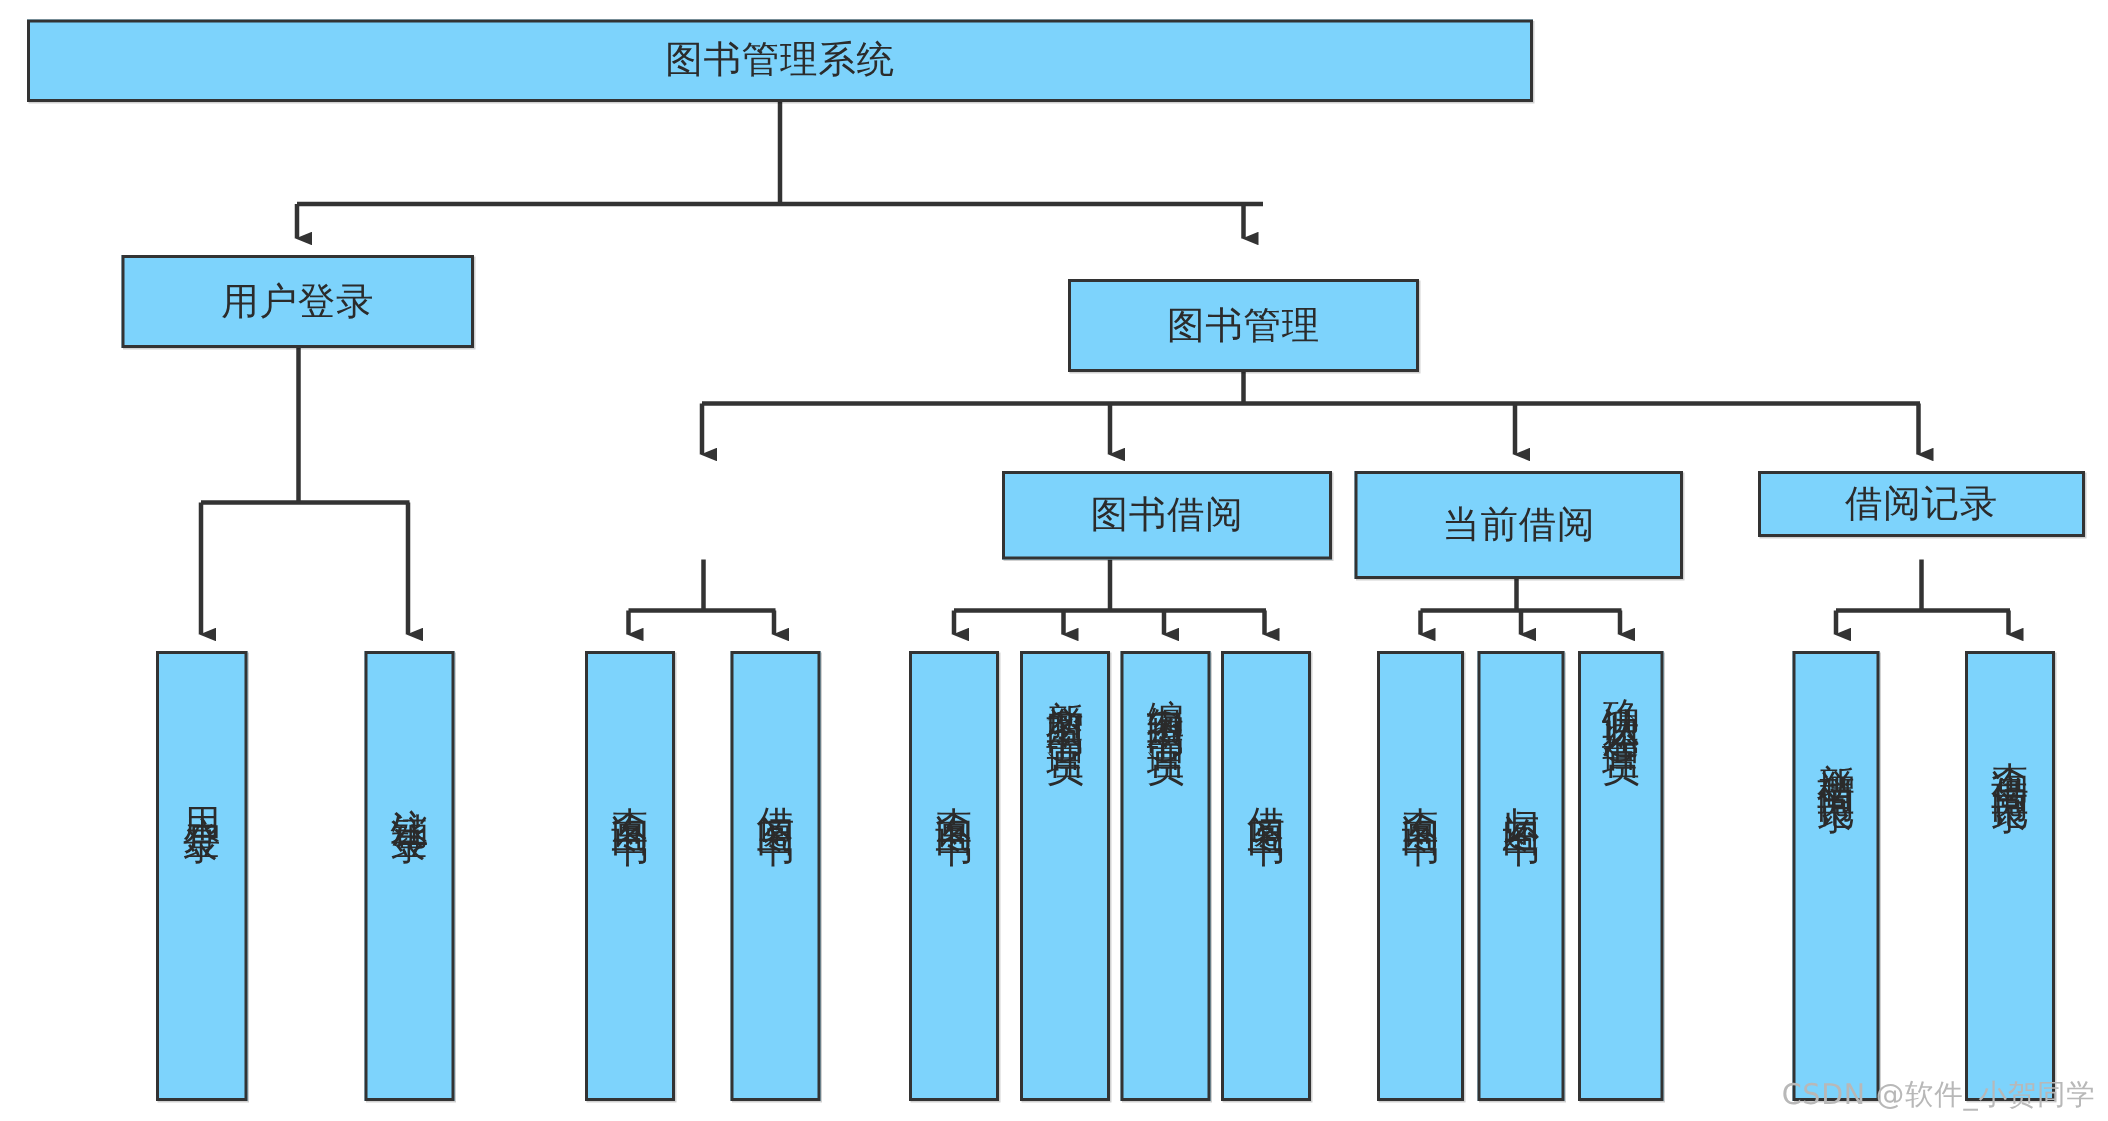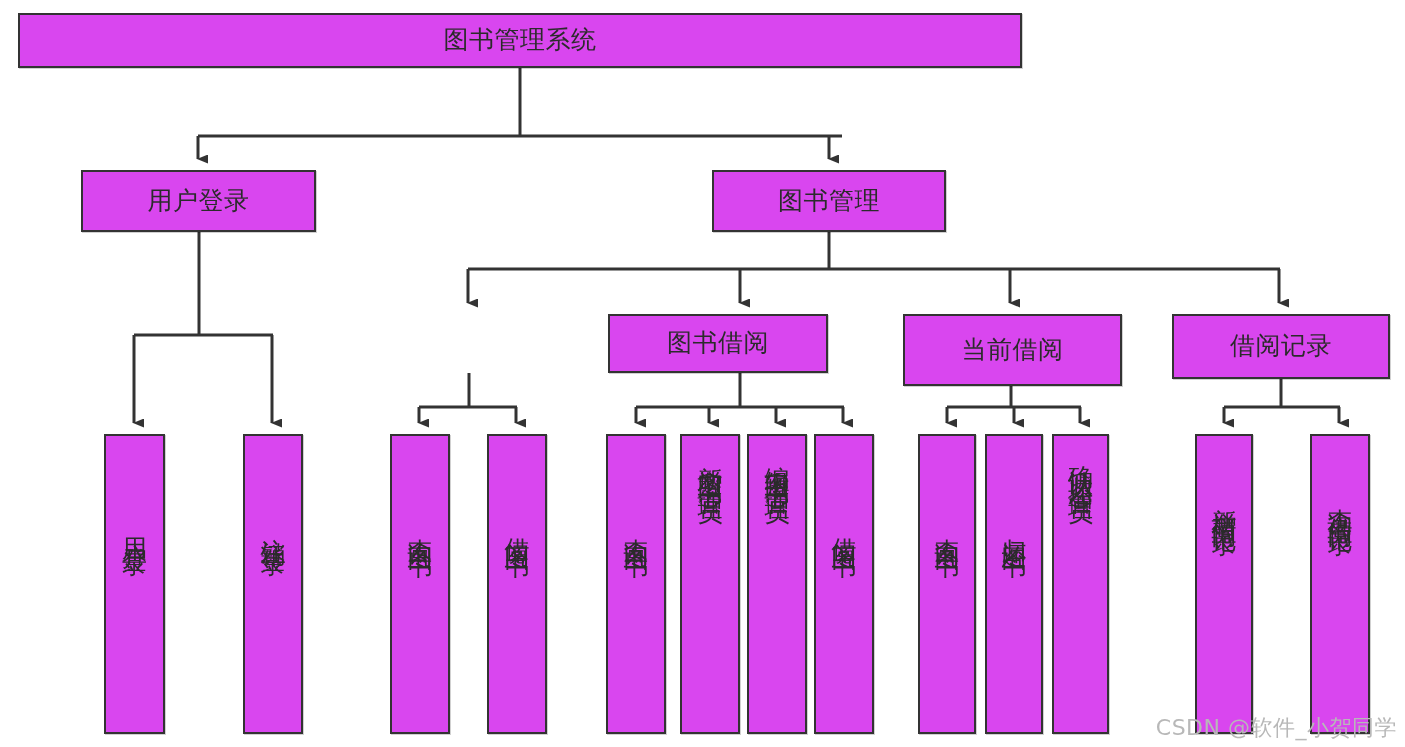--- a/index.html
+++ b/index.html
@@ -24,21 +24,21 @@
     position: absolute;
     left: 0;
     top: 0;
     width: 1405px;
     height: 747px;
   }
   .node-box {
     position: absolute;
     box-sizing: border-box;
     border: 2.5px solid #333333;
-    background: #d946ef;
+    background: #7dd3fc;
     display: flex;
     align-items: center;
     justify-content: center;
     box-shadow: 1px 1px 0 rgba(0,0,0,0.18);
   }
   .node-label {
     font-size: 25px;
     color: #2b2b2b;
     line-height: 1.15;
     letter-spacing: 0.5px;
@@ -64,21 +64,21 @@
   .node-box.vertical.mid2 .node-label {
     margin-top: 42px;
   }
   .node-box.vertical.top .node-label {
     margin-top: 0px;
   }
   .watermark {
     position: absolute;
     right: 8px;
     bottom: 4px;
-    font-size: 22px;
+    font-size: 19px;
     color: #b8b8b8;
     letter-spacing: 0.5px;
     white-space: nowrap;
     pointer-events: none;
   }
 </style>
 </head>
 <body>
 
 <div id="diagram-root">
@@ -133,31 +133,31 @@
     </g>
   </svg>
 
   <div class="node-box" id="node-root" style="left: 18px; top: 13px; width: 1004px; height: 55px;">
     <span class="node-label">图书管理系统</span>
   </div>
 
   <div class="node-box" id="node-l2-0" style="left: 81px; top: 170px; width: 235px; height: 62px;">
     <span class="node-label">用户登录</span>
   </div>
-  <div class="node-box" id="node-l2-1" style="left: 712px; top: 170px; width: 234px; height: 62px;">
+  <div class="node-box" id="node-l2-1" style="left: 712px; top: 186px; width: 234px; height: 62px;">
     <span class="node-label">图书管理</span>
   </div>
 
-  <div class="node-box" id="node-l3-1" style="left: 608px; top: 314px; width: 220px; height: 59px;">
+  <div class="node-box" id="node-l3-1" style="left: 668px; top: 314px; width: 220px; height: 59px;">
     <span class="node-label">图书借阅</span>
   </div>
   <div class="node-box" id="node-l3-2" style="left: 903px; top: 314px; width: 219px; height: 72px;">
     <span class="node-label">当前借阅</span>
   </div>
-  <div class="node-box" id="node-l3-3" style="left: 1172px; top: 314px; width: 218px; height: 65px;">
+  <div class="node-box" id="node-l3-3" style="left: 1172px; top: 314px; width: 218px; height: 44px;">
     <span class="node-label">借阅记录</span>
   </div>
 
   <div class="node-box vertical mid" id="node-leaf-0" style="left: 104px; top: 434px; width: 61px; height: 300px;">
     <span class="node-label">用户登录</span>
   </div>
   <div class="node-box vertical mid" id="node-leaf-1" style="left: 243px; top: 434px; width: 60px; height: 300px;">
     <span class="node-label">注销登录</span>
   </div>
   <div class="node-box vertical mid" id="node-leaf-2" style="left: 390px; top: 434px; width: 60px; height: 300px;">

